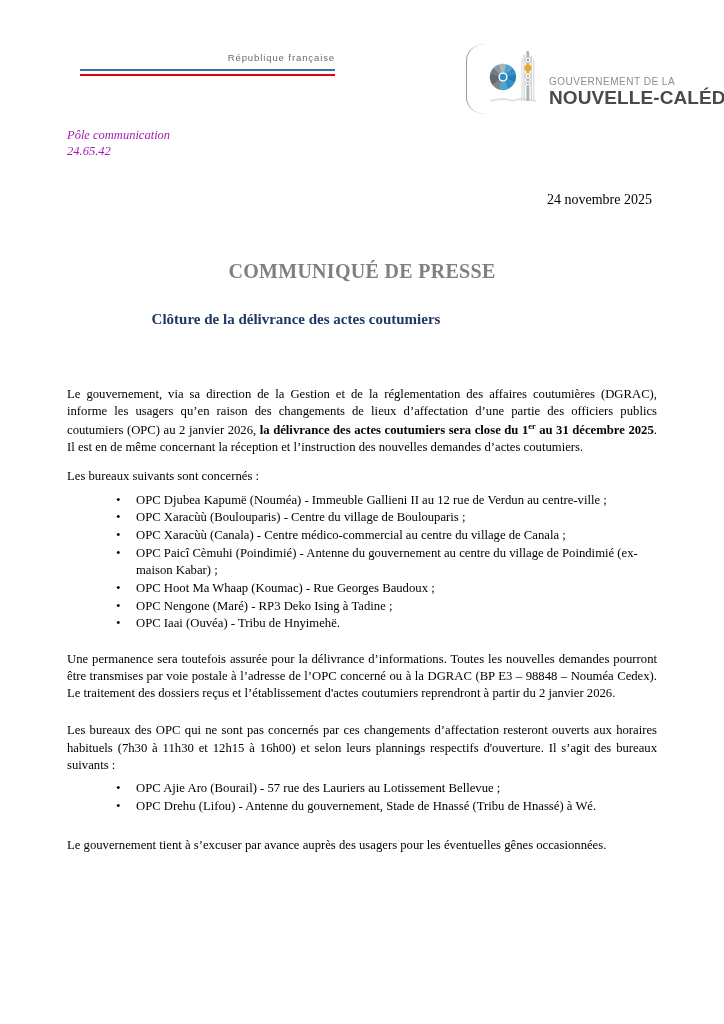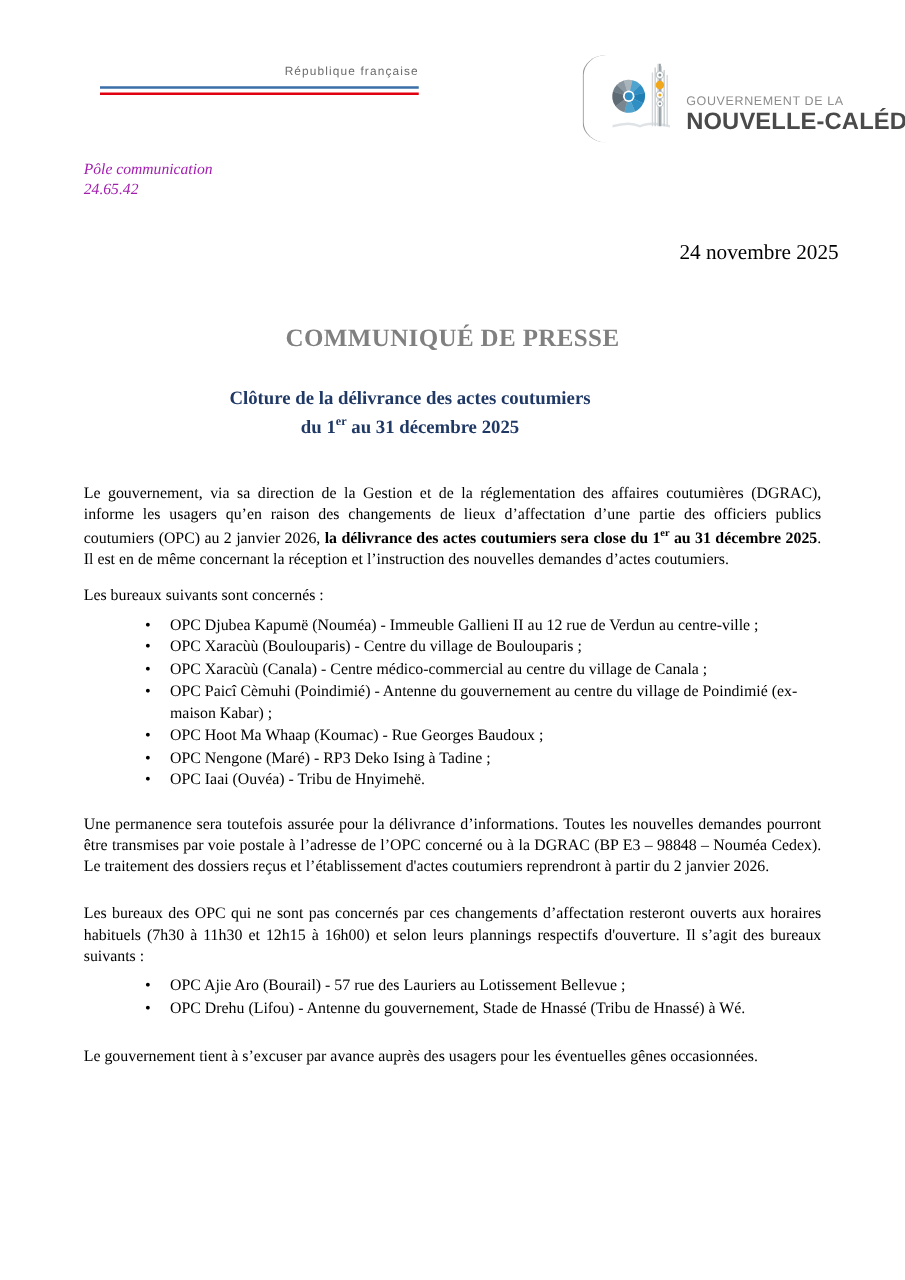--- a/index.html
+++ b/index.html
@@ -120,23 +120,23 @@
     top: 127px;
     font-style: italic;
     font-size: 12.5px;
     line-height: 1.28;
     color: #a21caf;
   }
 
   
   .doc-date {
     position: absolute;
-    right: 53px;
+    right: 72px;
     top: 192px;
-    font-size: 17px;
+    font-size: 14px;
     color: #000;
   }
 
   
   .main-title {
     position: absolute;
     top: 260px;
     left: 0;
     width: 724px;
     text-align: center;
@@ -148,21 +148,20 @@
   .sub-title {
     position: absolute;
     top: 309px;
     left: 0;
     width: 592px;
     text-align: center;
     font-size: 15px;
     font-weight: bold;
     color: #1f3864;
     line-height: 1.45;
-    padding-left: 32px;
   }
   .sub-title sup {
     font-size: 0.65em;
     vertical-align: super;
   }
 
   
   .body-area {
     position: absolute;
     left: 67px;
@@ -300,21 +299,20 @@
   <div class="service">
     <div>Pôle communication</div>
     <div>24.65.42</div>
   </div>
 
   <div class="doc-date">24 novembre 2025</div>
 
   <div class="main-title">COMMUNIQUÉ DE PRESSE</div>
   <div class="sub-title">
     <div>Clôture de la délivrance des actes coutumiers</div>
-    <div><span>du 1</span><sup>er</sup><span> au 31 décembre 2025</span></div>
   </div>
 
   <div class="body-area">
 
     <p class="para"><span>Le gouvernement, via sa direction de la Gestion et de la réglementation des affaires coutumières (DGRAC), informe les usagers qu’en raison des changements de lieux d’affectation d’une partie des officiers publics coutumiers (OPC) au 2 janvier 2026, </span><b>la délivrance des actes coutumiers sera close du 1</b><b><sup>er</sup></b><b> au 31 décembre 2025</b><span>. Il est en de même concernant la réception et l’instruction des nouvelles demandes d’actes coutumiers.</span></p>
 
     <p class="para tight">Les bureaux suivants sont concernés :</p>
 
     <ul class="bullets">
       <li>OPC Djubea Kapumë (Nouméa) - Immeuble Gallieni II au 12 rue de Verdun au centre-ville ;</li>

